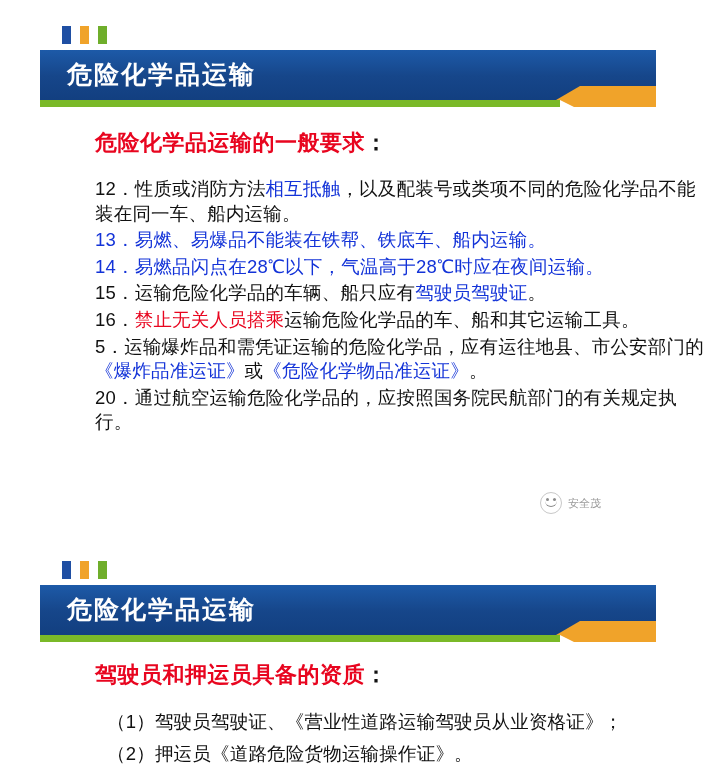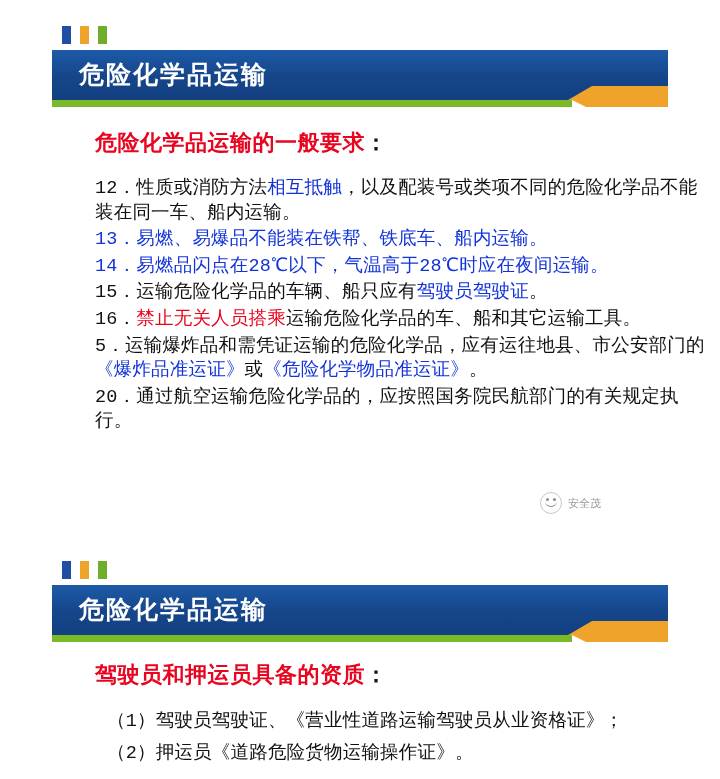--- a/index.html
+++ b/index.html
@@ -34,21 +34,21 @@
     width: 9px;
     height: 18px;
   }
   .tick-blue  { background: #1f4fa3; }
   .tick-orange{ background: #f0a32a; }
   .tick-green { background: #6fae2b; }
 
   
   .banner-wrap {
     position: absolute;
-    left: 52px;
+    left: 40px;
     width: 616px;
     height: 50px;
   }
   .banner-bg {
     position: absolute;
     inset: 0;
     background: linear-gradient(180deg, #1d5aa8 0%, #16468a 52%, #123f80 100%);
   }
   .banner-accent-green {
     position: absolute;
@@ -105,21 +105,21 @@
   }
   .heading-red .tail {
     color: #111111;
     font-weight: bold;
   }
   .para {
     font-size: 18.5px;
     line-height: 1.33;
     color: #111111;
     margin-bottom: 2px;
-    font-family: Liberation Mono, monospace;
+    font-family: Liberation Sans, sans-serif;
     letter-spacing: 0.2px;
   }
   .para.blue { color: #1333d8; }
   .hl-blue { color: #1333d8; }
   .hl-red  { color: #e8051f; }
   .hl-dark { color: #111111; }
 
   
   .watermark {
     position: absolute;

